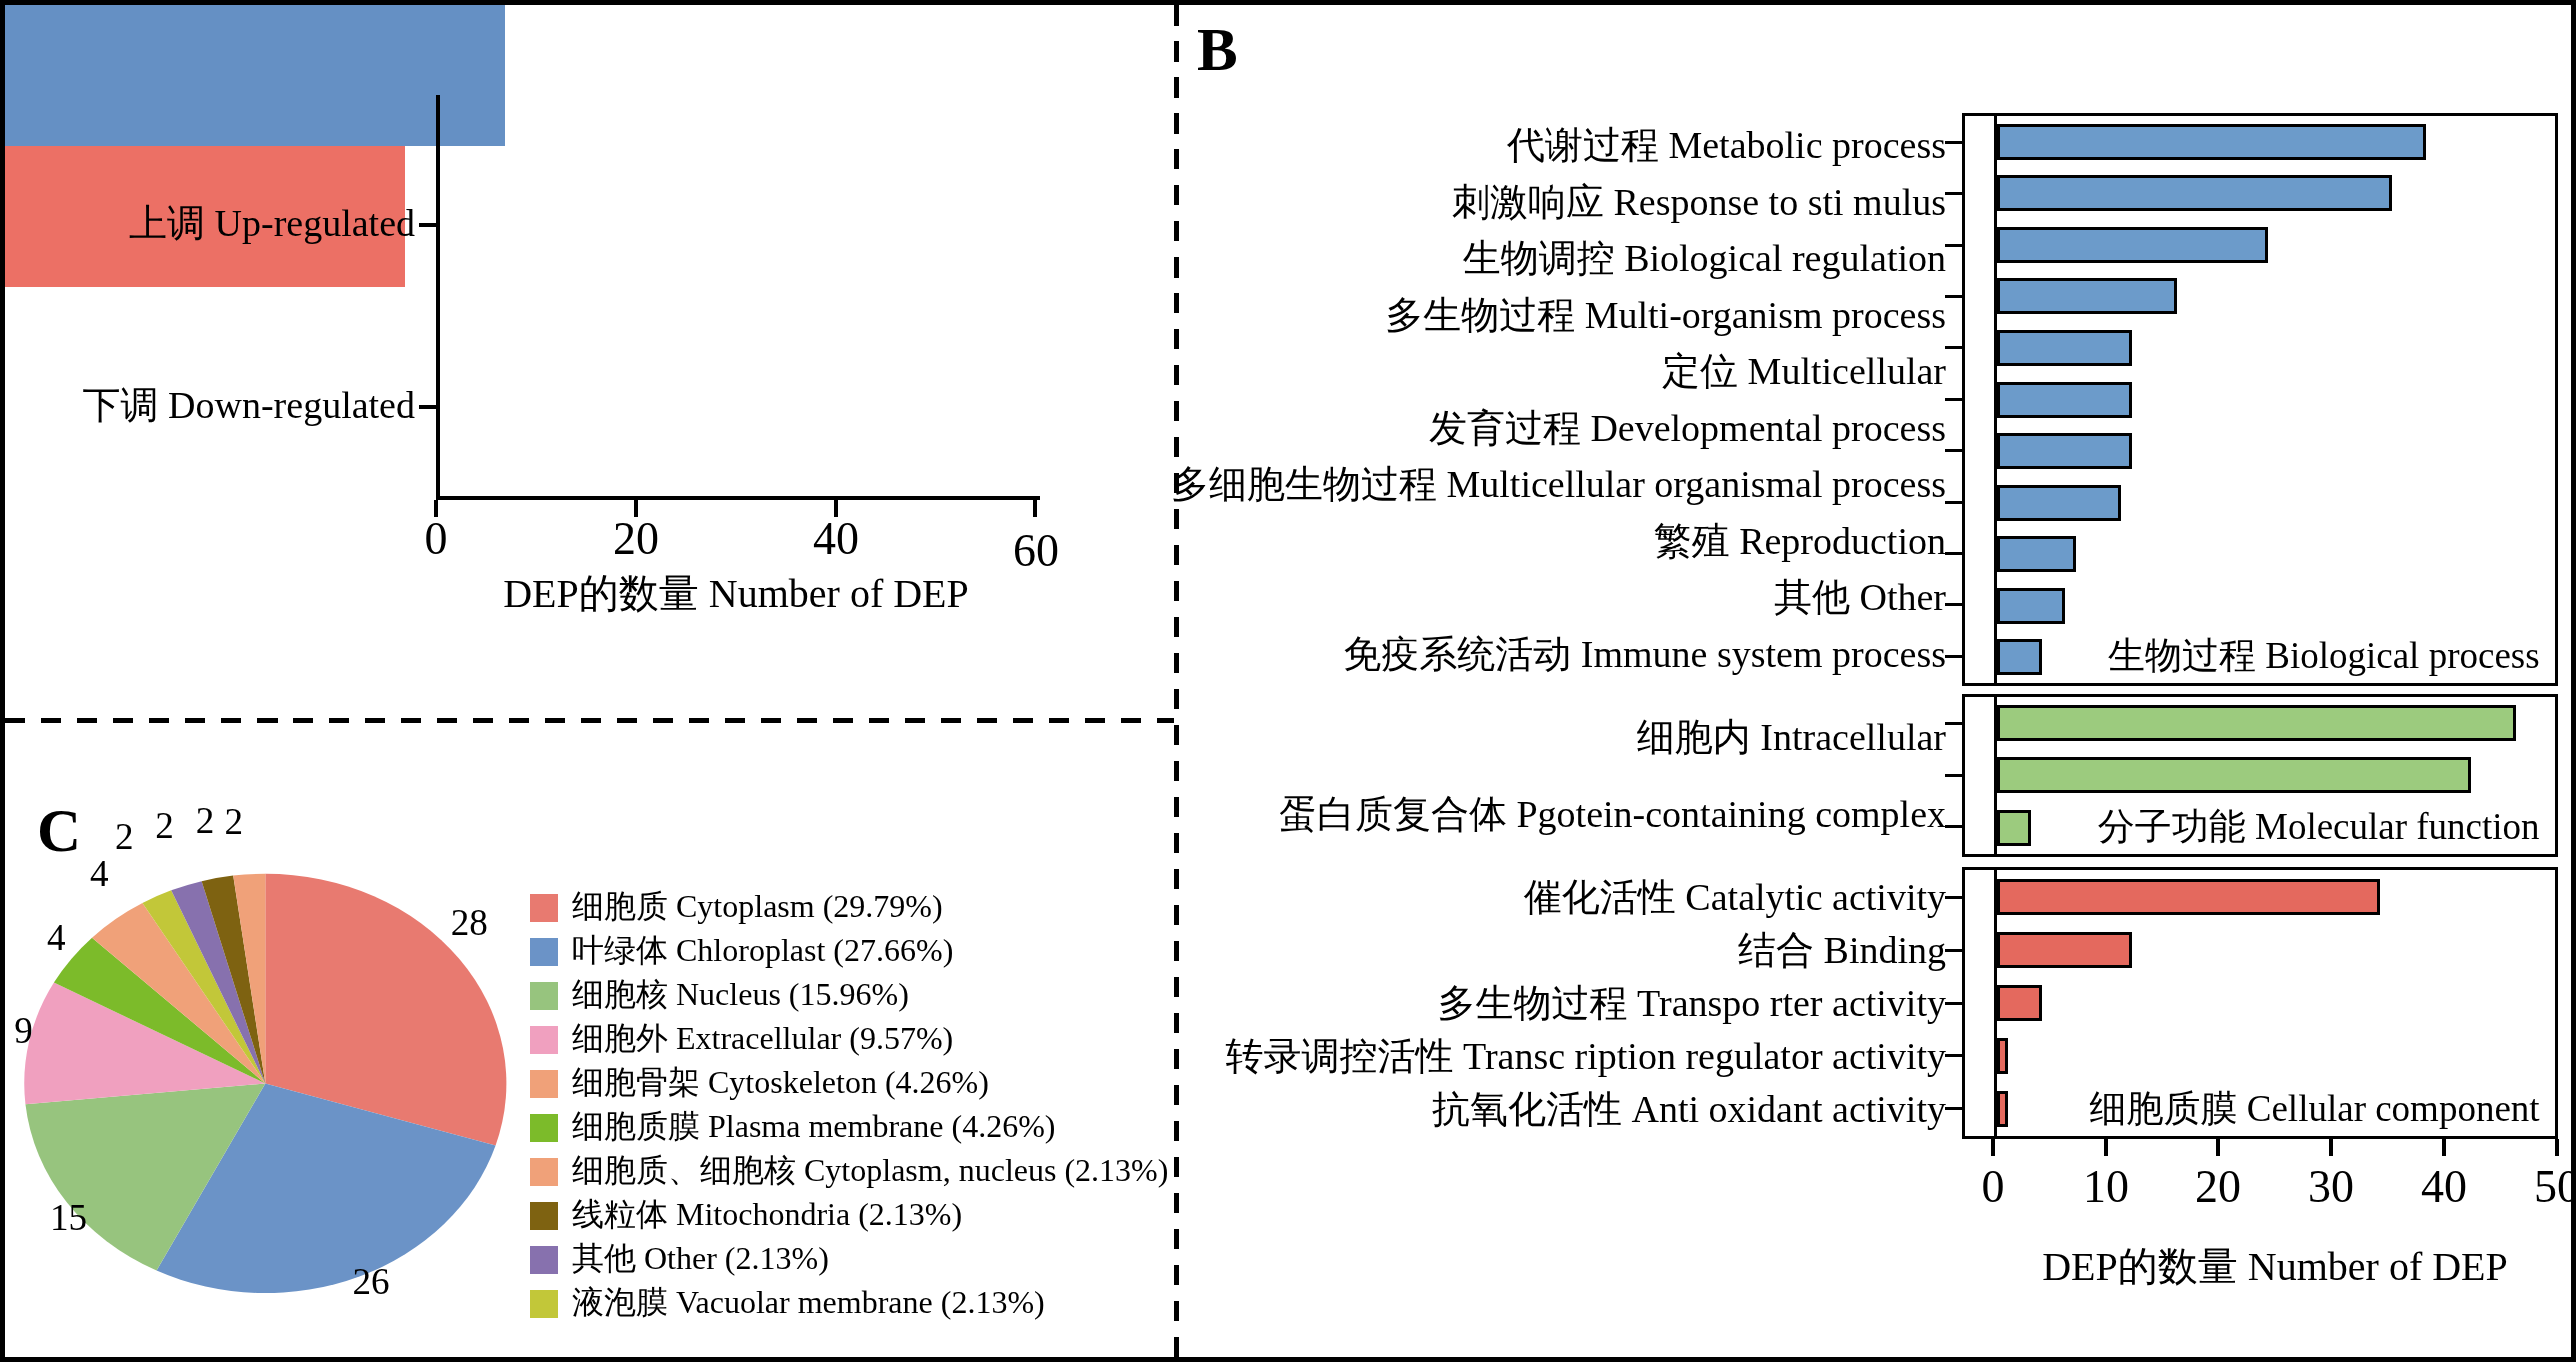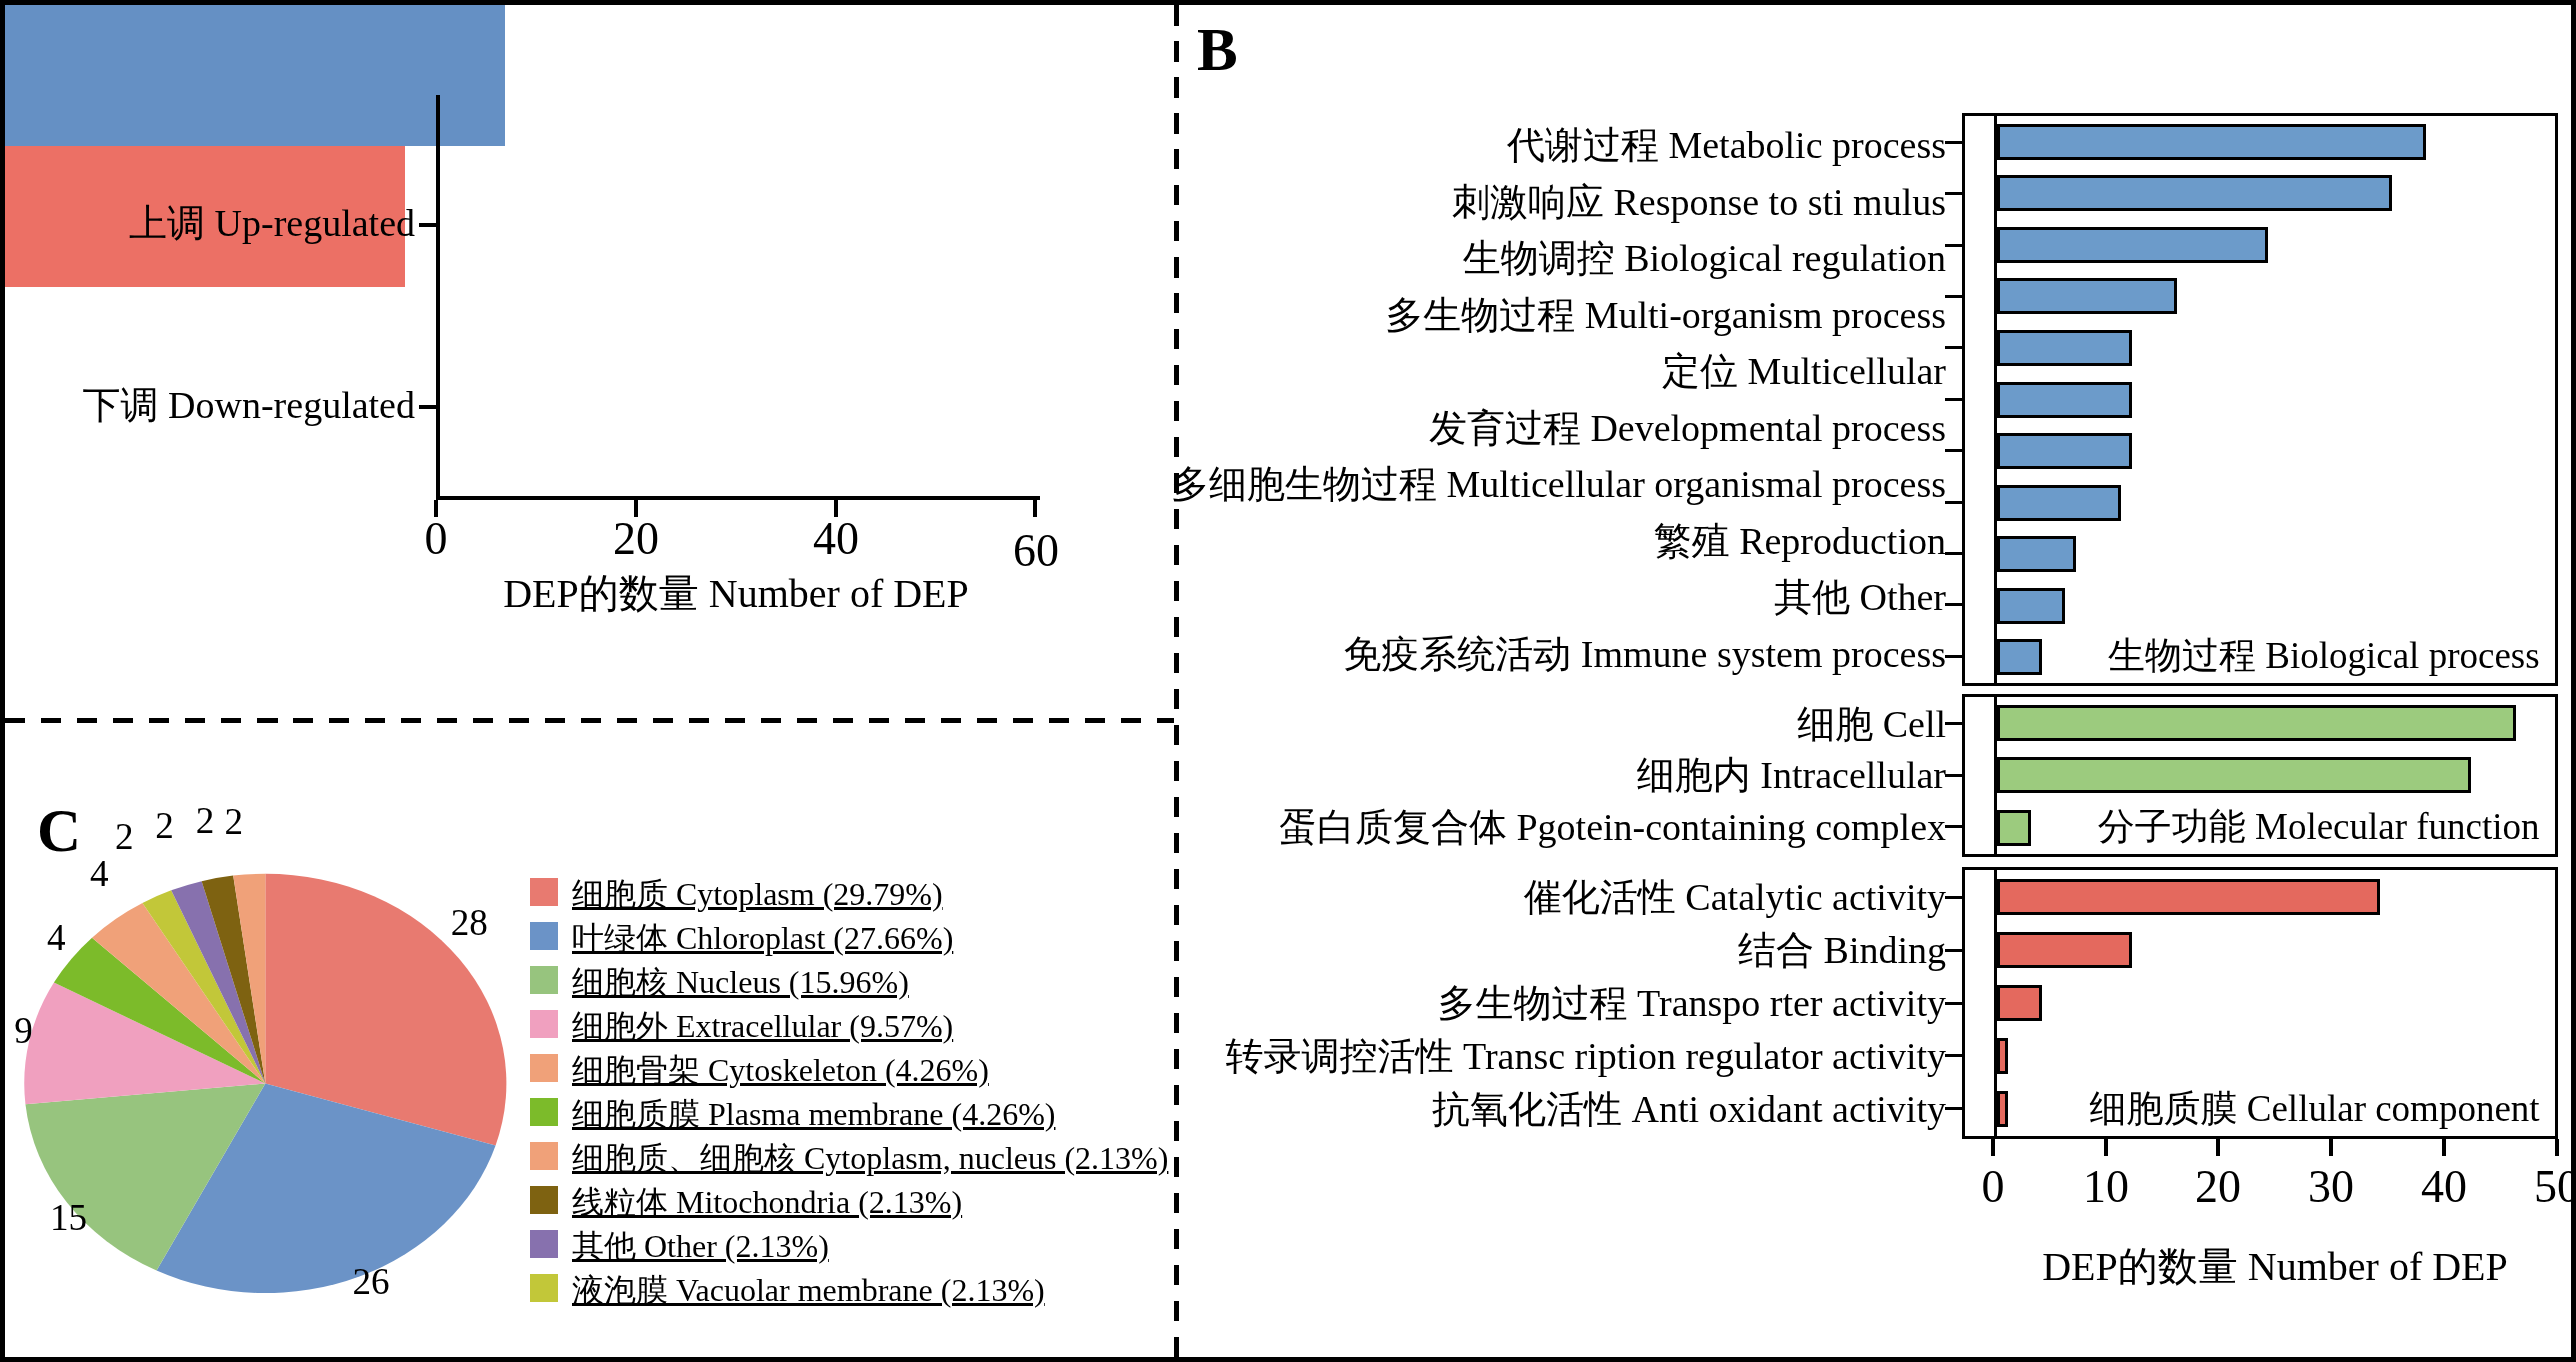--- a/index.html
+++ b/index.html
@@ -23,21 +23,21 @@
                font-size:38px;white-space:nowrap;line-height:1;}
   .b-frame{position:absolute;left:772px;width:596px;top:0;height:100%;
            border:3.8px solid #000;box-sizing:border-box;background:#fff;}
   .b-rows{position:absolute;inset:0;display:flex;flex-direction:column;}
   .b-rowcell{flex:1;position:relative;}
   .b-bar{position:absolute;left:32px;top:50%;transform:translateY(-50%);
          height:36px;border:3.2px solid #000;box-sizing:border-box;}
   .b-caption{position:absolute;right:15.4px;bottom:9px;font-size:37px;
              white-space:nowrap;line-height:1;}
   .legend{position:absolute;left:525px;top:873px;display:flex;flex-direction:column;}
-  .legend-row{height:44px;display:flex;align-items:flex-start;text-decoration:underline;}
+  .legend-row{height:44px;display:flex;align-items:flex-end;}
   .legend-swatch{width:28px;height:28px;flex:0 0 28px;}
   .legend-text{margin-left:14px;font-size:32px;white-space:nowrap;line-height:1;}
   svg text{font-family:"Liberation Serif","DejaVu Serif",serif;}
 </style>
 </head>
 <body>
 
 <div class="fig">
   <div class="dash-v" style="left:1169px;"></div>
   <div class="dash-h" style="top:713px;width:1169px;"></div>
@@ -125,21 +125,20 @@
             </div>
             <div class="b-rowcell">
               <div class="b-bar" style="width: 45px; background: rgb(108, 155, 202);"></div>
             </div>
           </div>
           <div class="b-caption">生物过程 Biological process</div>
         </div>
       </div>
       <div class="b-group" style="top: 689px; height: 163px;">
         <div class="b-labels" style="top: 3.8px; height: 155px;">
-          <div class="b-labelcell">细胞 Cell</div>
           <div class="b-labelcell">细胞内 Intracellular</div>
           <div class="b-labelcell">蛋白质复合体 Pgotein-containing complex</div>
         </div>
         <div class="tickmark" style="left: 755px; width: 16.7px; height: 3.2px; top: 28px;"></div>
         <div class="tickmark" style="left: 755px; width: 16.7px; height: 3.2px; top: 80px;"></div>
         <div class="tickmark" style="left: 755px; width: 16.7px; height: 3.2px; top: 131px;"></div>
         <div class="b-frame">
           <div class="axisline" style="left: 29px; top: 0px; bottom: 0px; width: 3.2px;"></div>
           <div class="b-rows">
             <div class="b-rowcell">

